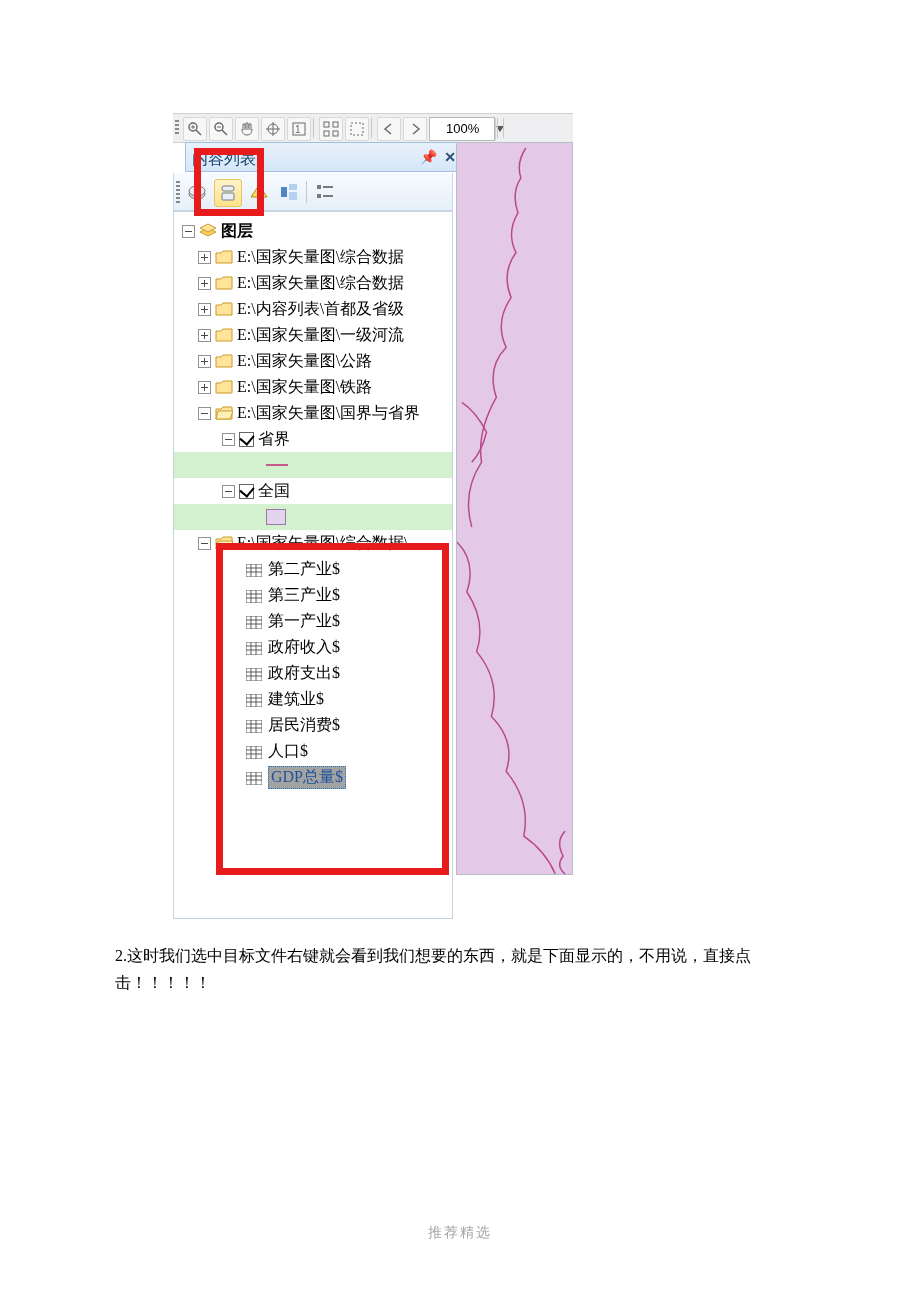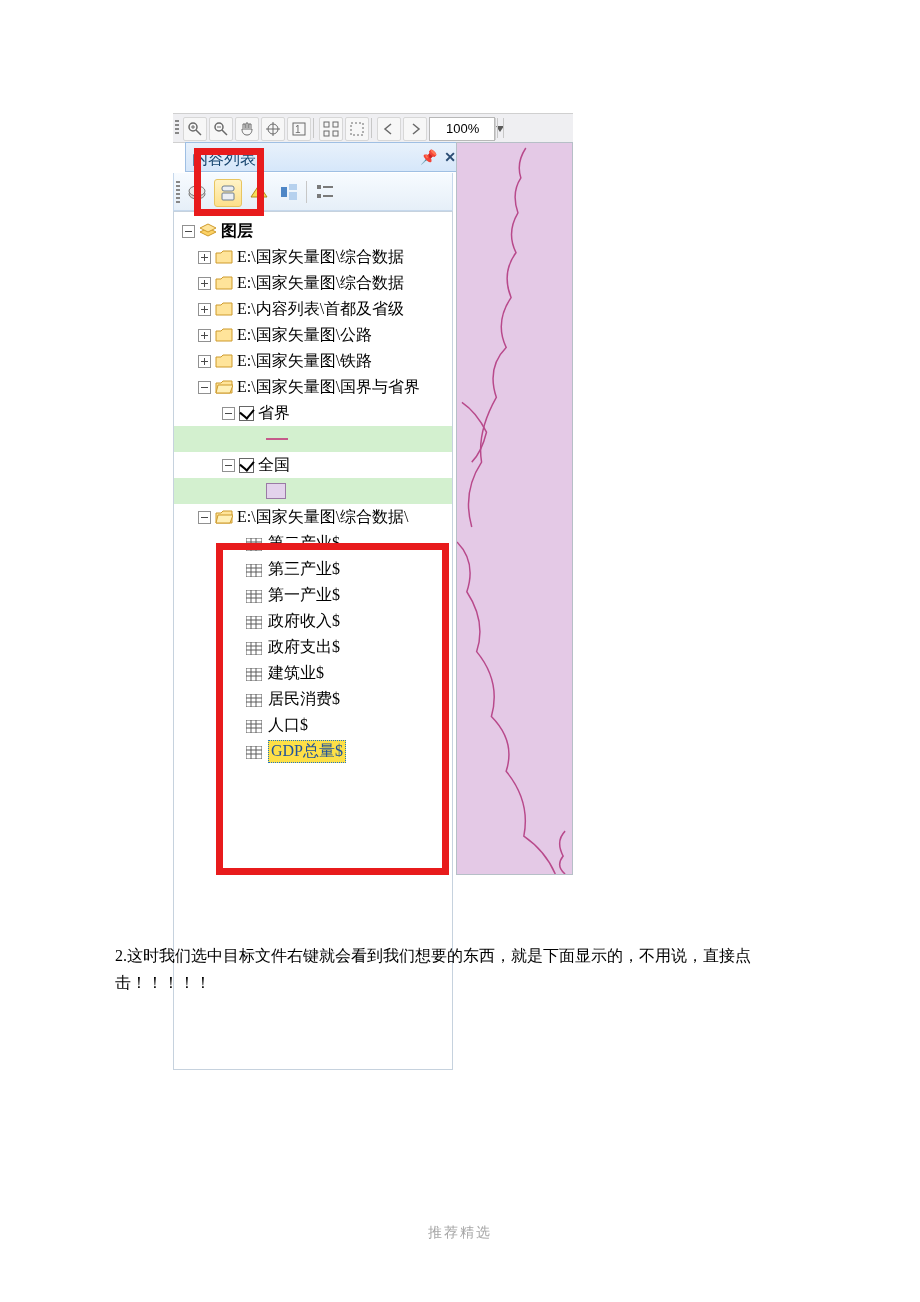--- a/index.html
+++ b/index.html
@@ -25,21 +25,21 @@
   .panel-title { font: 16px SimSun; color: #17456f; position: absolute; left: 6px; top: 6px; }
   .panel-pin { position: absolute; right: 26px; top: 6px; font-size: 14px; color: #2a4c73; }
   .panel-close { position: absolute; right: 8px; top: 6px; font: bold 14px Arial; color: #2a4c73; }
 
   
   .panel-sub { position: absolute; left: 0; top: 60px; width: 280px; height: 38px; background: linear-gradient(#f7fbff, #e6eff8); border-left: 1px solid #c6d8ec; border-right: 1px solid #c6d8ec; border-bottom: 1px solid #c6d8ec; box-sizing: border-box; }
   .sub-btn { position: absolute; top: 6px; width: 26px; height: 26px; display: flex; align-items: center; justify-content: center; }
   .sub-sep { position: absolute; top: 8px; width: 1px; height: 22px; background: #c7c7c7; }
 
   
-  .tree-area { position: absolute; left: 0; top: 98px; width: 280px; height: 859px; background: #fff; border: 1px solid #c6d2de; box-sizing: border-box; overflow: hidden; }
+  .tree-area { position: absolute; left: 0; top: 98px; width: 280px; height: 708px; background: #fff; border: 1px solid #c6d2de; box-sizing: border-box; overflow: hidden; }
 
   
   .map-area { position: absolute; left: 283px; top: 29px; width: 117px; height: 733px; background: #e4c9e6; border: 1px solid #b6bfc7; box-sizing: border-box; overflow: hidden; }
   .map-area svg { width: 100%; height: 100%; }
 
   
   .redbox { position: absolute; border: 7px solid #e81b1c; box-sizing: border-box; pointer-events: none; }
   .redbox-top { left: 21px; top: 35px; width: 70px; height: 68px; }
   .redbox-bot { left: 43px; top: 430px; width: 233px; height: 332px; }
 
@@ -50,21 +50,21 @@
   .exp::before { left:2px; right:2px; top:5px; height:1px; }
   .exp.plus::after { top:2px; bottom:2px; left:5px; width:1px; }
   .folder, .folder-open { width:18px; height:14px; margin-right:4px; flex:0 0 auto; }
   .chk { width:13px; height:13px; border:1px solid #666; background:#fff; margin-right:4px; flex:0 0 auto; position:relative; }
   .chk.ck::after { content:""; position:absolute; left:2px; top:-1px; width:8px; height:10px; border-right:2px solid #000; border-bottom:2px solid #000; transform:rotate(40deg); }
   .tbl-icon { width:16px; height:13px; margin-right:6px; flex:0 0 auto; }
   .layers-icon { width:18px; height:16px; margin-right:4px; flex:0 0 auto; }
   .legend-green { background:#d3f0cf; height:26px; display:flex; align-items:center; }
   .swatch-line { width:22px; height:0; border-top:2px solid #c55a8a; }
   .swatch-sq { width:18px; height:14px; background:#e3d3ec; border:1px solid #9a7aa5; }
-  .sel { background:#fde047; border:1px dotted #1d73c8; color:#20529a; padding:0 2px; }
+  .sel { background:#a3a3a3; border:1px dotted #1d73c8; color:#20529a; padding:0 2px; }
 
   
   .tree { position: relative; padding-top: 6px; }
   .pad { display:inline-block; flex:0 0 auto; }
 
   
   .para { position:absolute; left:115px; top:942px; width:690px; font: 16px/1.7 SimSun; color:#000; }
   .footer { position:absolute; left:0; bottom:60px; width:920px; text-align:center; font:14px SimSun; color:#a6a6a6; letter-spacing:2px; }
 </style>
 </head>
@@ -206,20 +206,28 @@
                 <path d="M1 3 L6 3 L8 1 L17 1 L17 13 L1 13 Z" fill="#ffe49a" stroke="#ce9a2b"></path>
               </svg></span>
             <span>E:\内容列表\首都及省级</span>
           </div>
         <div class="row">
             <span class="pad" style="width:24px"></span>
             <span class="exp plus"></span>
             <span class="folder"><svg viewBox="0 0 18 14">
                 <path d="M1 3 L6 3 L8 1 L17 1 L17 13 L1 13 Z" fill="#ffe49a" stroke="#ce9a2b"></path>
               </svg></span>
+            <span>E:\国家矢量图\一级河流</span>
+          </div>
+        <div class="row">
+            <span class="pad" style="width:24px"></span>
+            <span class="exp plus"></span>
+            <span class="folder"><svg viewBox="0 0 18 14">
+                <path d="M1 3 L6 3 L8 1 L17 1 L17 13 L1 13 Z" fill="#ffe49a" stroke="#ce9a2b"></path>
+              </svg></span>
             <span>E:\国家矢量图\公路</span>
           </div>
         <div class="row">
             <span class="pad" style="width:24px"></span>
             <span class="exp plus"></span>
             <span class="folder"><svg viewBox="0 0 18 14">
                 <path d="M1 3 L6 3 L8 1 L17 1 L17 13 L1 13 Z" fill="#ffe49a" stroke="#ce9a2b"></path>
               </svg></span>
             <span>E:\国家矢量图\铁路</span>
           </div>

